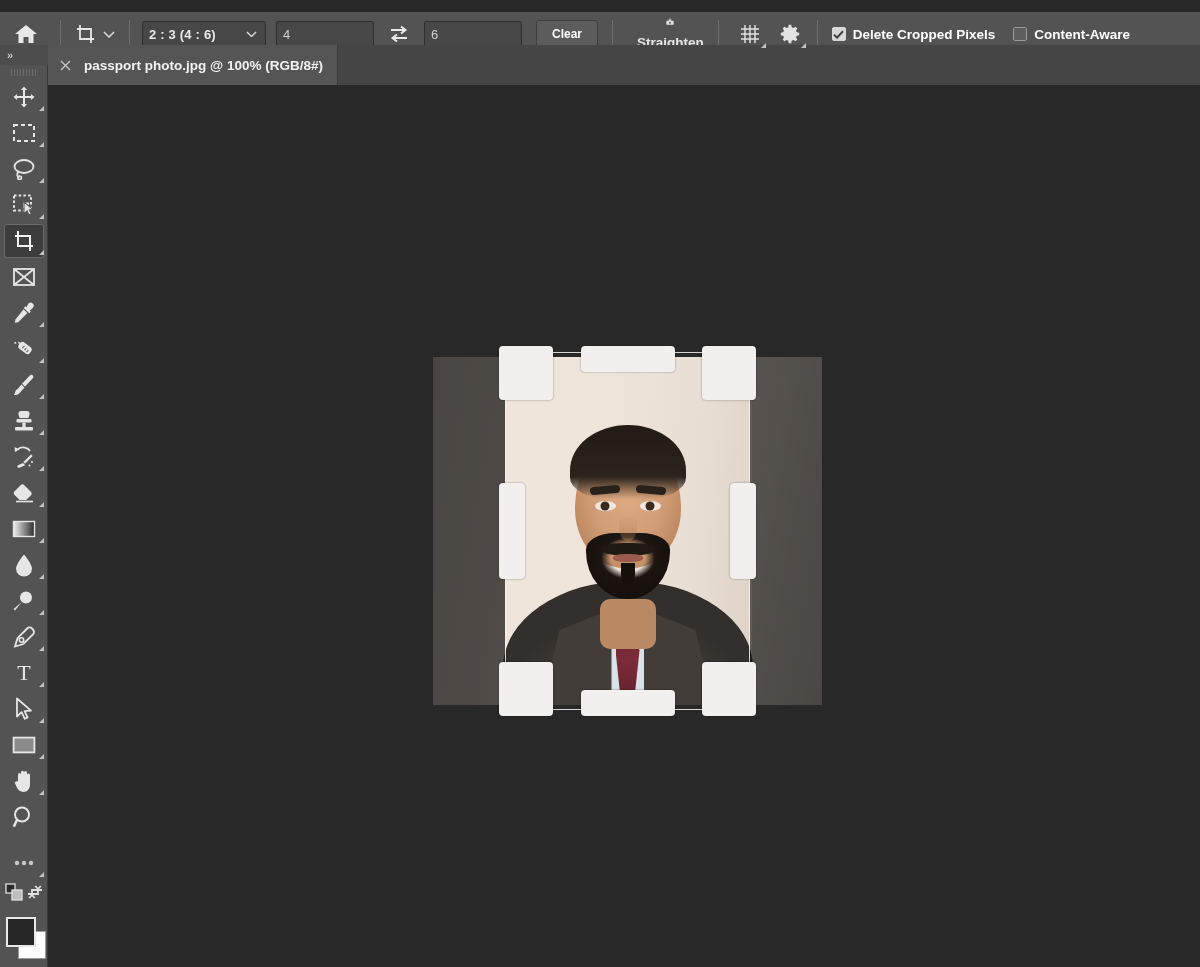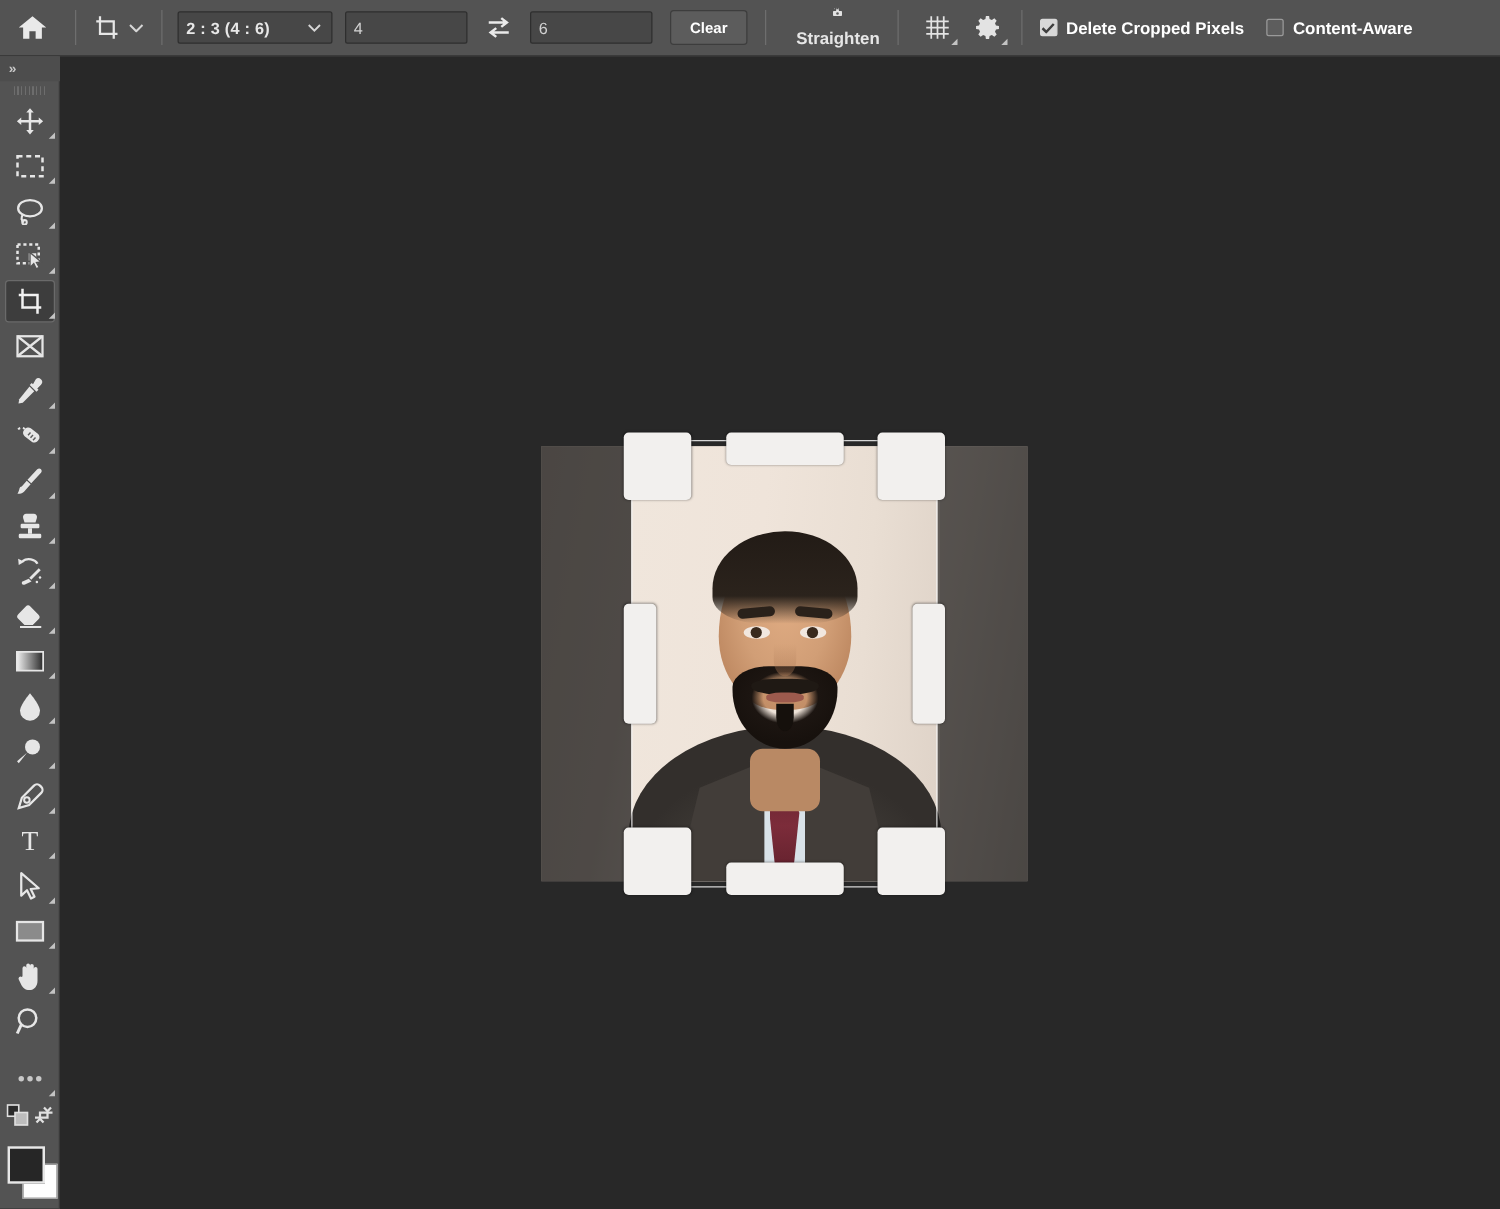--- a/index.html
+++ b/index.html
@@ -6,21 +6,21 @@
   html, body {
     width: 1200px; height: 967px;
     background: #282828;
     font-family: "Liberation Sans", sans-serif;
     overflow: hidden;
   }
   #app { position: relative; width: 1200px; height: 967px; }
 
   
   .options-bar {
-    position: absolute; left: 0; top: 0;
+    position: absolute; left: 0; top: 12px;
     width: 1200px; height: 45px;
     background: #535353;
     display: flex; align-items: center;
     border-bottom: 1px solid #3a3a3a;
   }
   .home-btn {
     width: 52px; height: 45px;
     display: flex; align-items: center; justify-content: center;
     cursor: pointer;
   }
@@ -432,20 +432,30 @@
       </span>
       <span class="cb-label">Delete Cropped Pixels</span>
     </div>
 
     <div class="cb-wrap" style="margin-left:18px">
       <span class="cbox"></span>
       <span class="cb-label">Content-Aware</span>
     </div>
   </div>
 
+  <div class="tabbar">
+    <div class="doc-tab">
+      <span class="tab-close">
+        <svg width="11" height="11" viewBox="0 0 11 11">
+          <path d="M1 1 L10 10 M10 1 L1 10" stroke="#c9c9c9" stroke-width="1.3"></path>
+        </svg>
+      </span>
+      <span class="title">passport photo.jpg @ 100% (RGB/8#)</span>
+    </div>
+  </div>
 
   <div class="toolbar">
 
     <div class="tb-collapse">»</div>
     <div class="tb-grip">
         <i></i>
       </div>
 
     <div class="tool">
       <span class="glyph">

